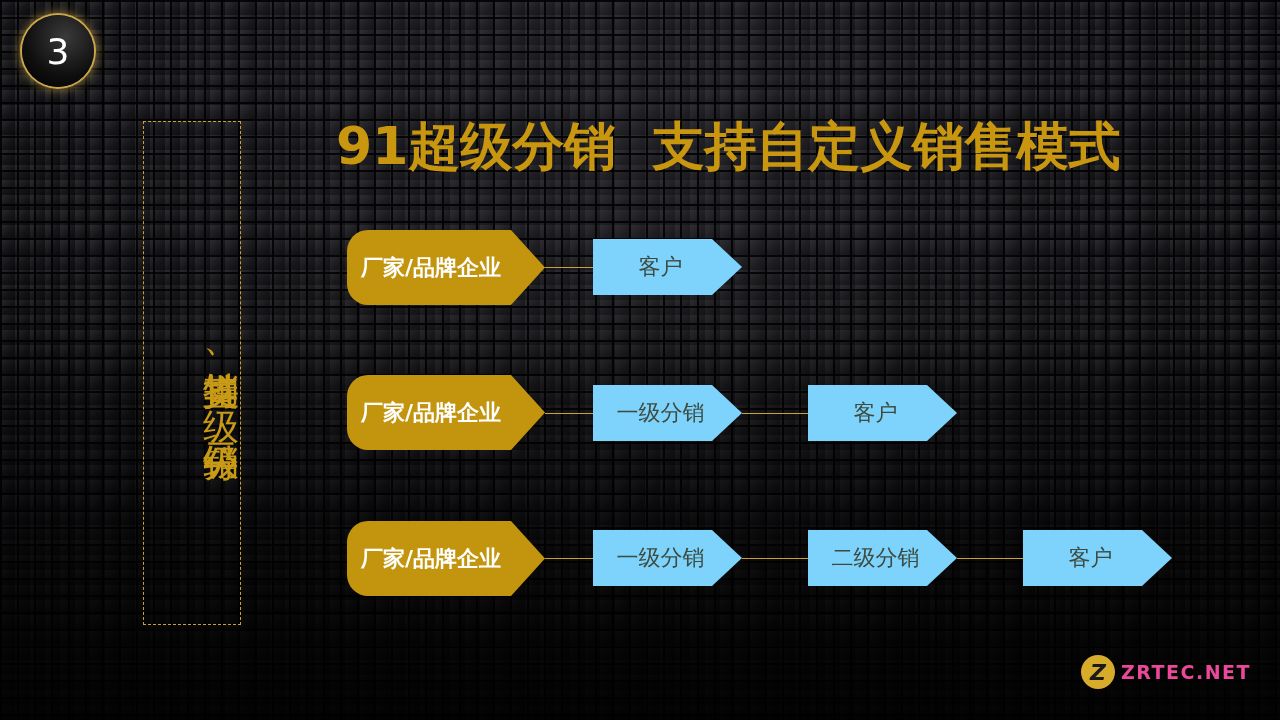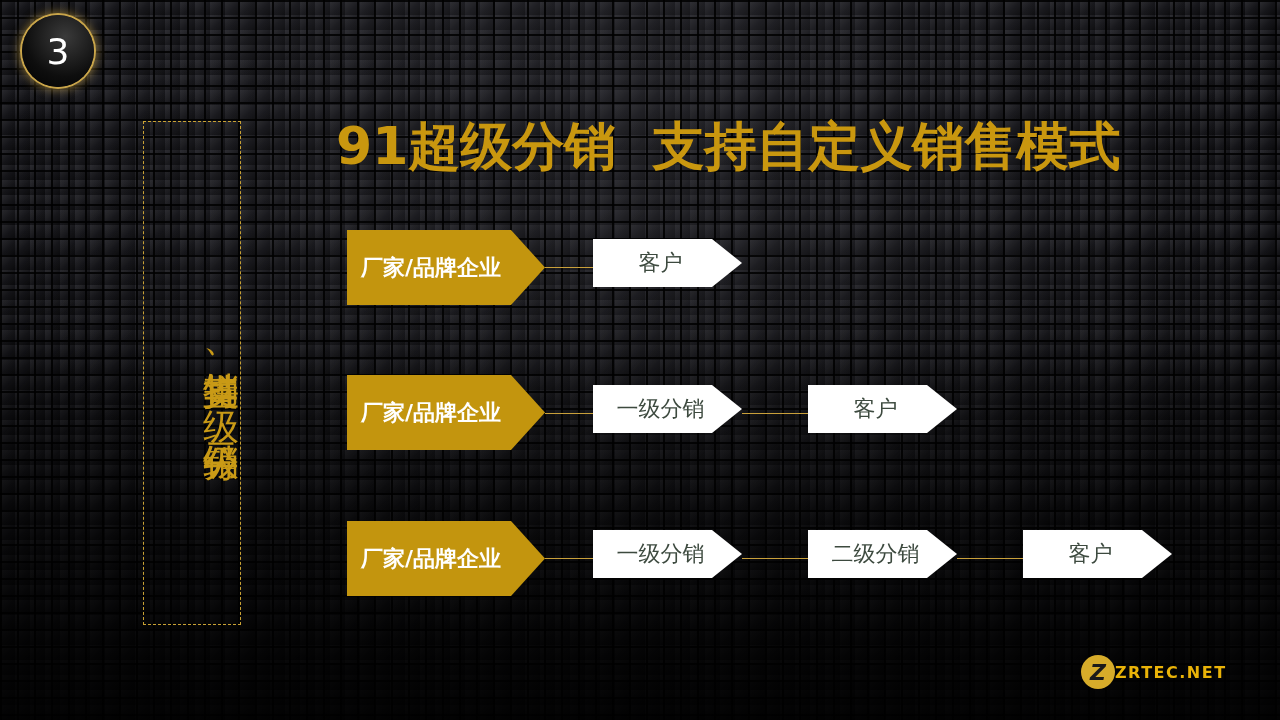--- a/index.html
+++ b/index.html
@@ -53,41 +53,41 @@
     position:absolute; left:336px; top:112px;
     color:#c9970f; font-size:52px; font-weight:bold;
     white-space:pre; letter-spacing:0px;
   }
   .connector { position:absolute; height:1px; background:#c9a03a; }
   .gold {
     position:absolute; left:347px; width:198px; height:75px;
     background:#c3950e;
     clip-path: polygon(0 0, 164px 0, 198px 50%, 164px 100%, 0 100%);
     color:#ffffff; font-weight:bold; font-size:22px;
-    display:flex; align-items:center; padding-left:14px; box-sizing:border-box;
+    display:flex; align-items:center; padding-left:14px; box-sizing:border-box;border-radius:21px;
   }
   .green {
-    position:absolute; width:149px; height:48px;
-    background:#ffffff;
+    position:absolute; width:149px; height:56px;
+    background:#7dd3fc;
     clip-path: polygon(0 0, 119px 0, 149px 50%, 119px 100%, 0 100%);
     color:#3d4a3f; font-size:22px;
     display:flex; align-items:center; justify-content:center; padding-right:14px; box-sizing:border-box;
   }
 
   .logo {
     position:absolute; left:1081px; top:655px; display:flex; align-items:center;
   }
   .logo-mark {
     width:34px; height:34px; border-radius:50%; background:#d7ac2a;
     color:#1a1a1a; font-weight:bold; font-size:22px;
     display:flex; align-items:center; justify-content:center;
     font-style:italic;
   }
   .logo-text {
-    color:#eab308; font-size:16px; font-weight:bold; letter-spacing:1.5px;
+    margin-left:6px; color:#ec4899; font-size:19px; font-weight:bold; letter-spacing:1.5px;
   }
 </style>
 </head>
 <body>
 
 <div class="bg"></div>
 <div class="grid"></div>
 <div class="fade"></div>
 
 <div class="badge">

